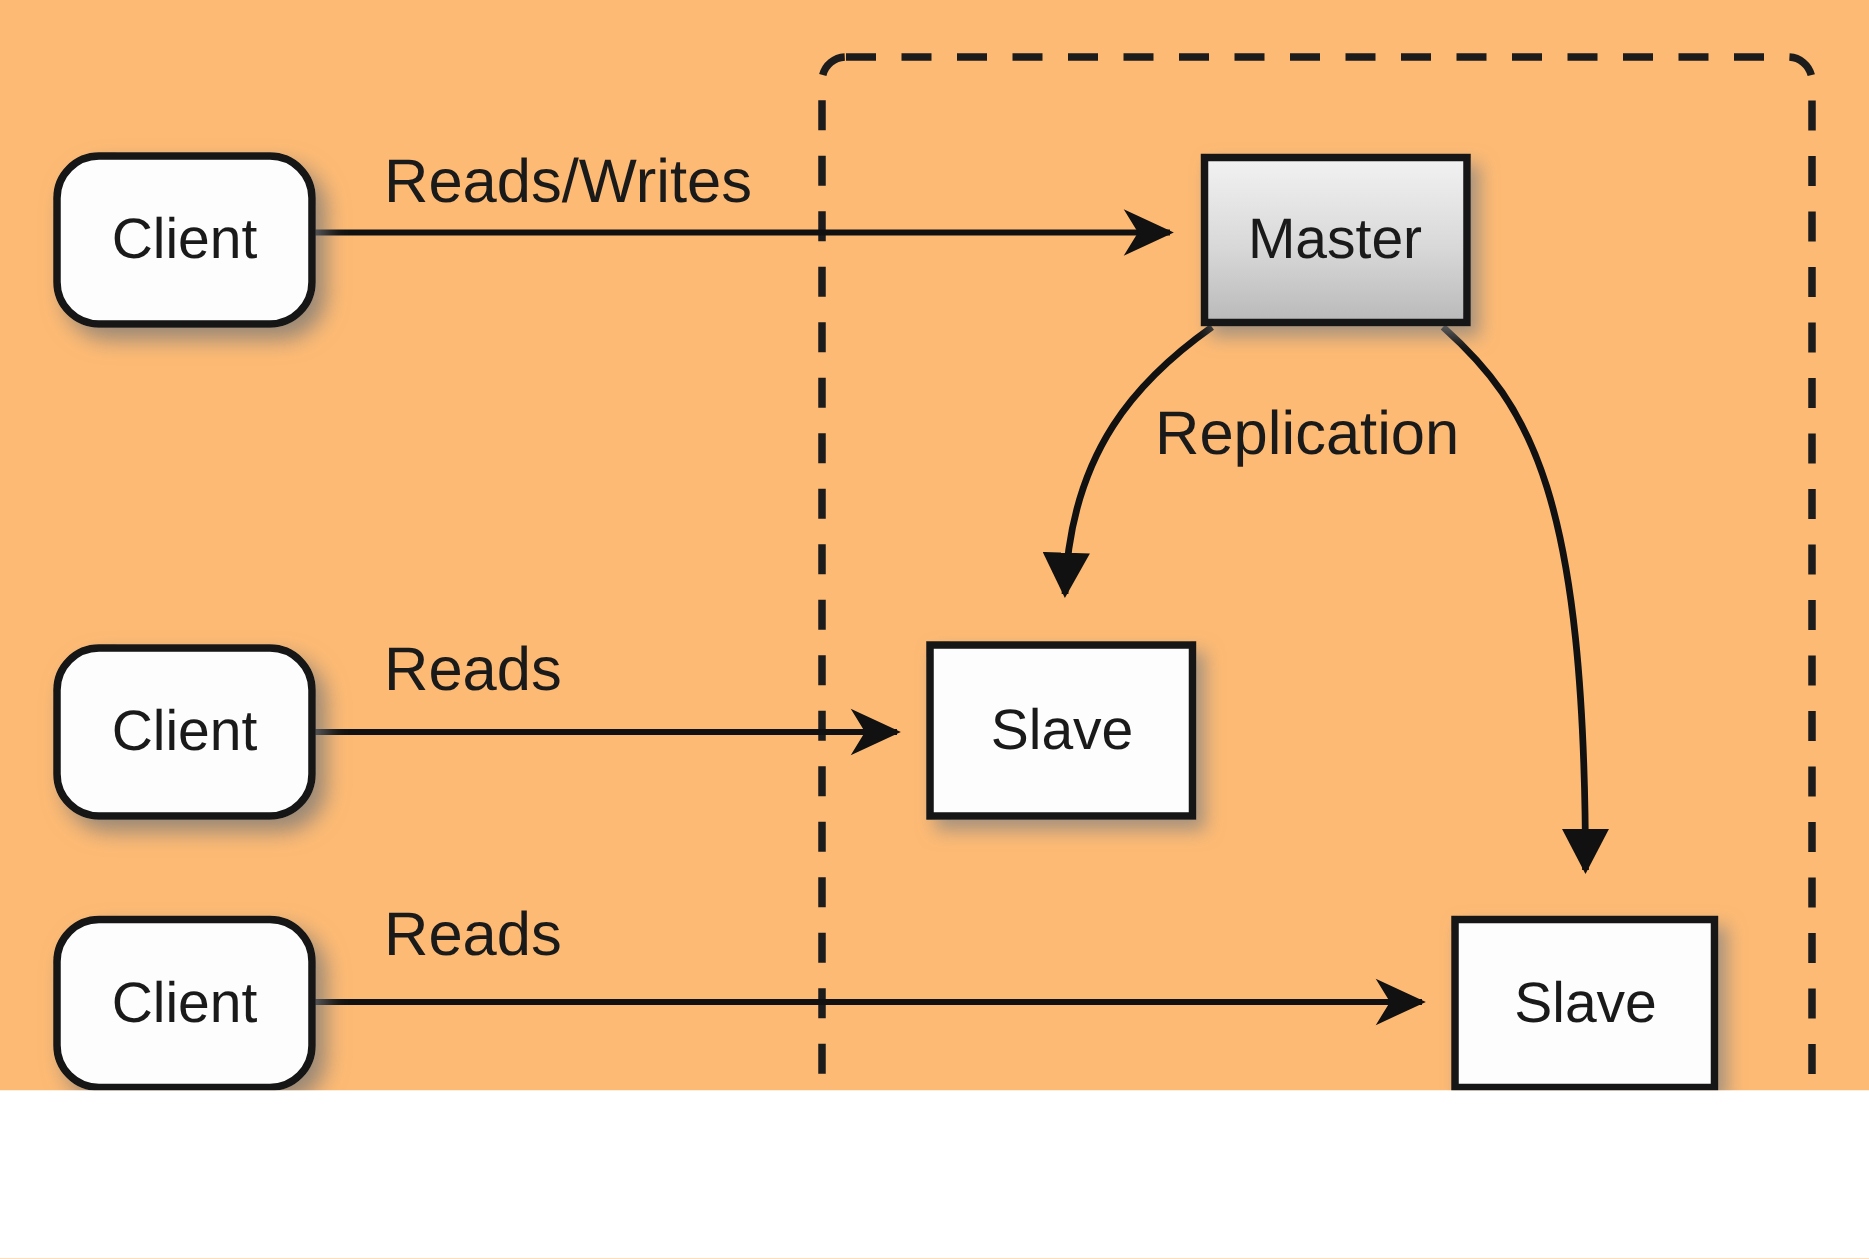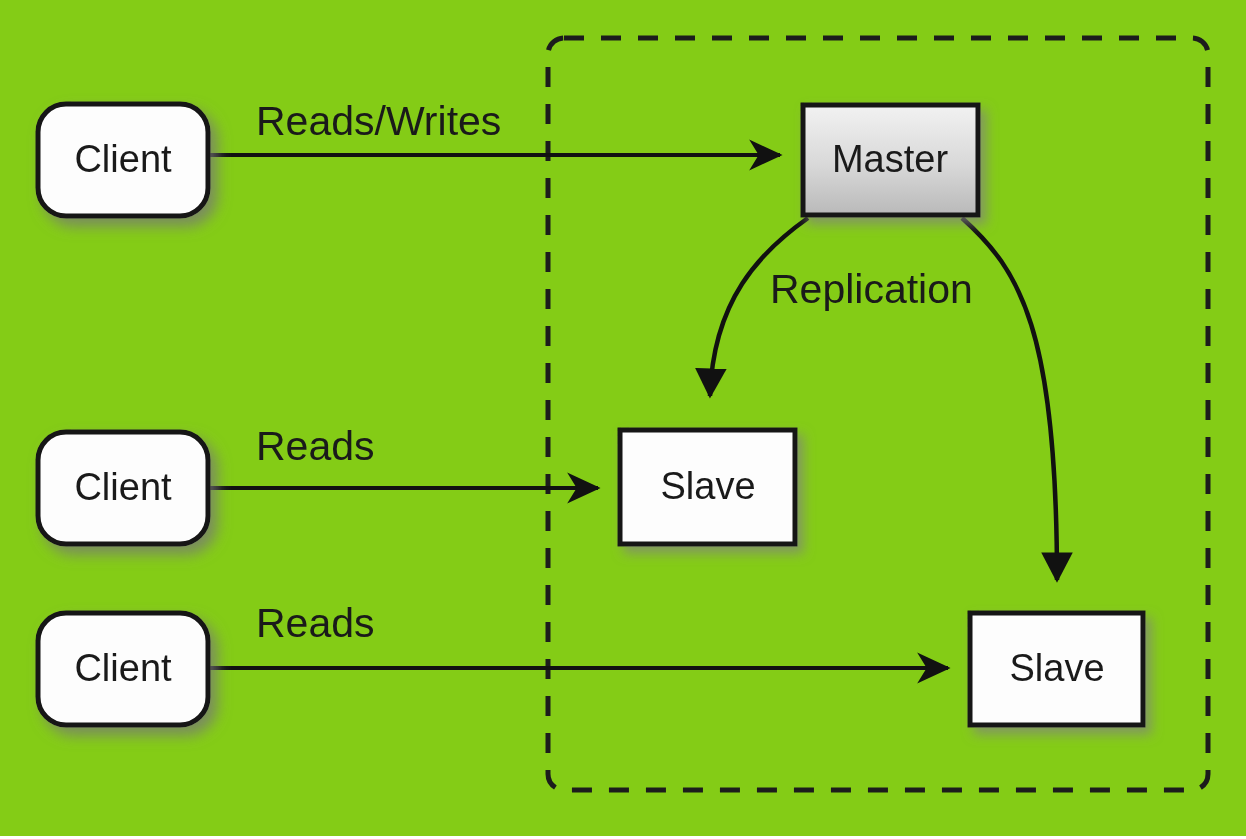--- a/index.html
+++ b/index.html
@@ -6,22 +6,22 @@
     margin: 0;
     padding: 0;
     background: #ffffff;
   }
   body {
     font-family: "Liberation Sans", sans-serif;
   }
   #canvas {
     position: relative;
     width: 1246px;
-    height: 836px;
-    background: #84cc16;
+    height: 727px;
+    background: #fdba74;
     overflow: hidden;
   }
   #diagram-svg {
     position: absolute;
     left: 0;
     top: 0;
     width: 1246px;
     height: 839px;
   }
   .node-label {

